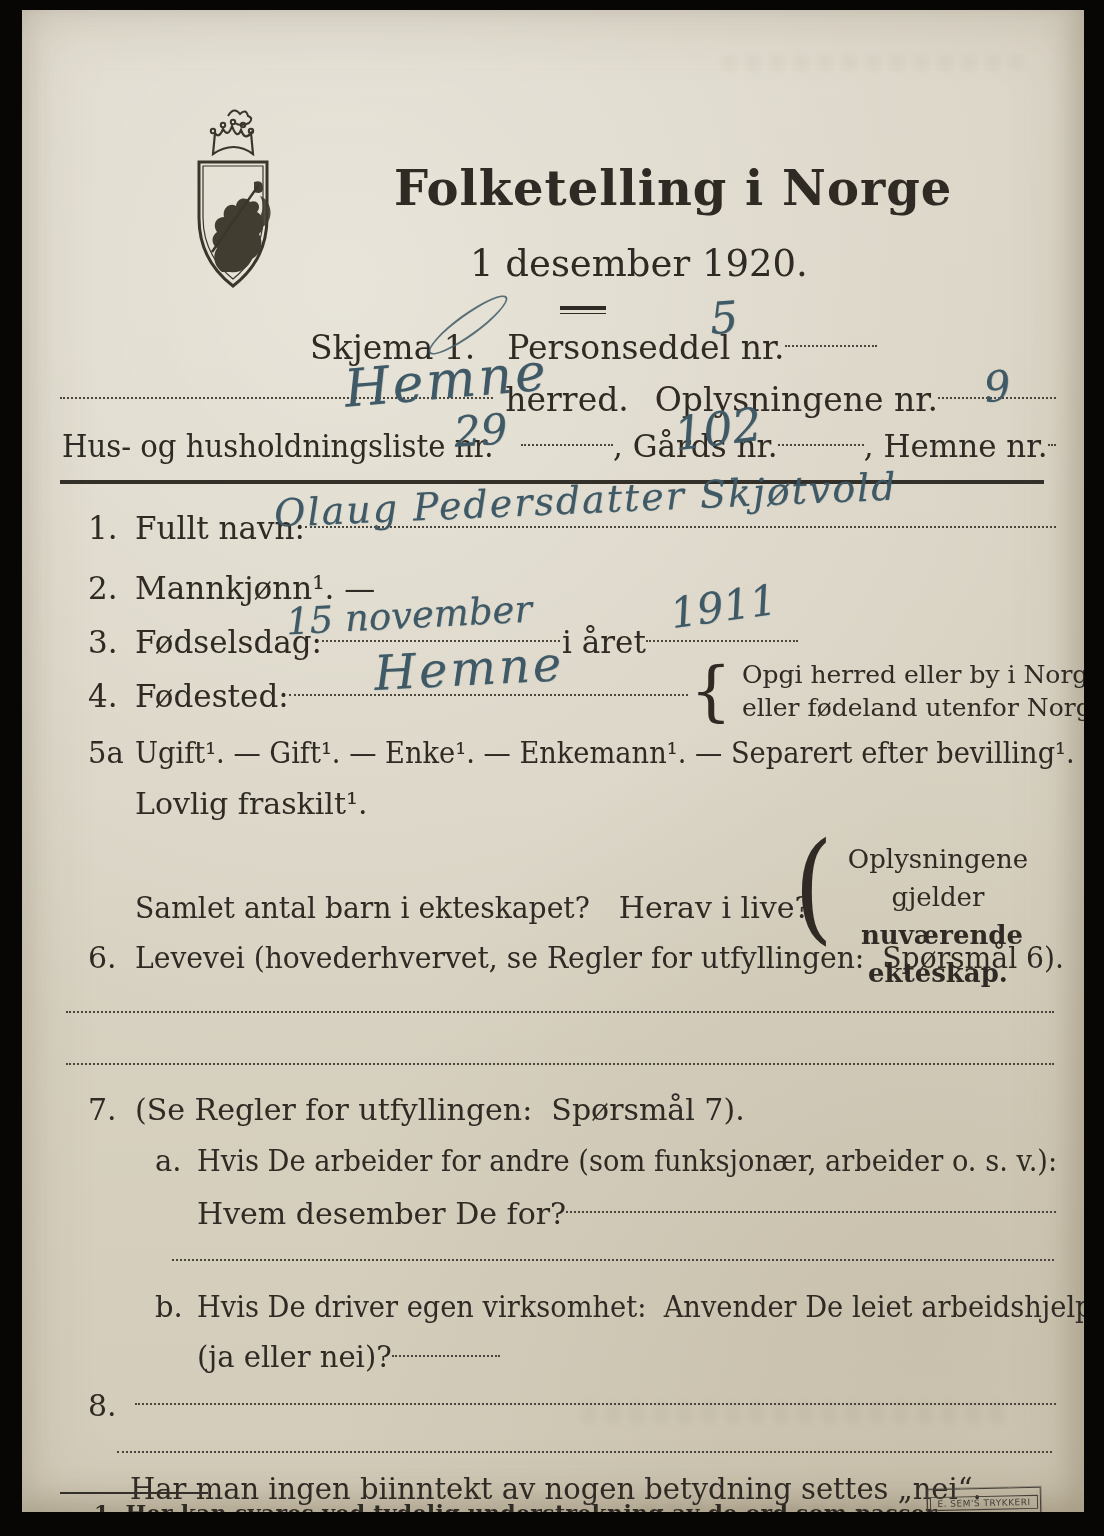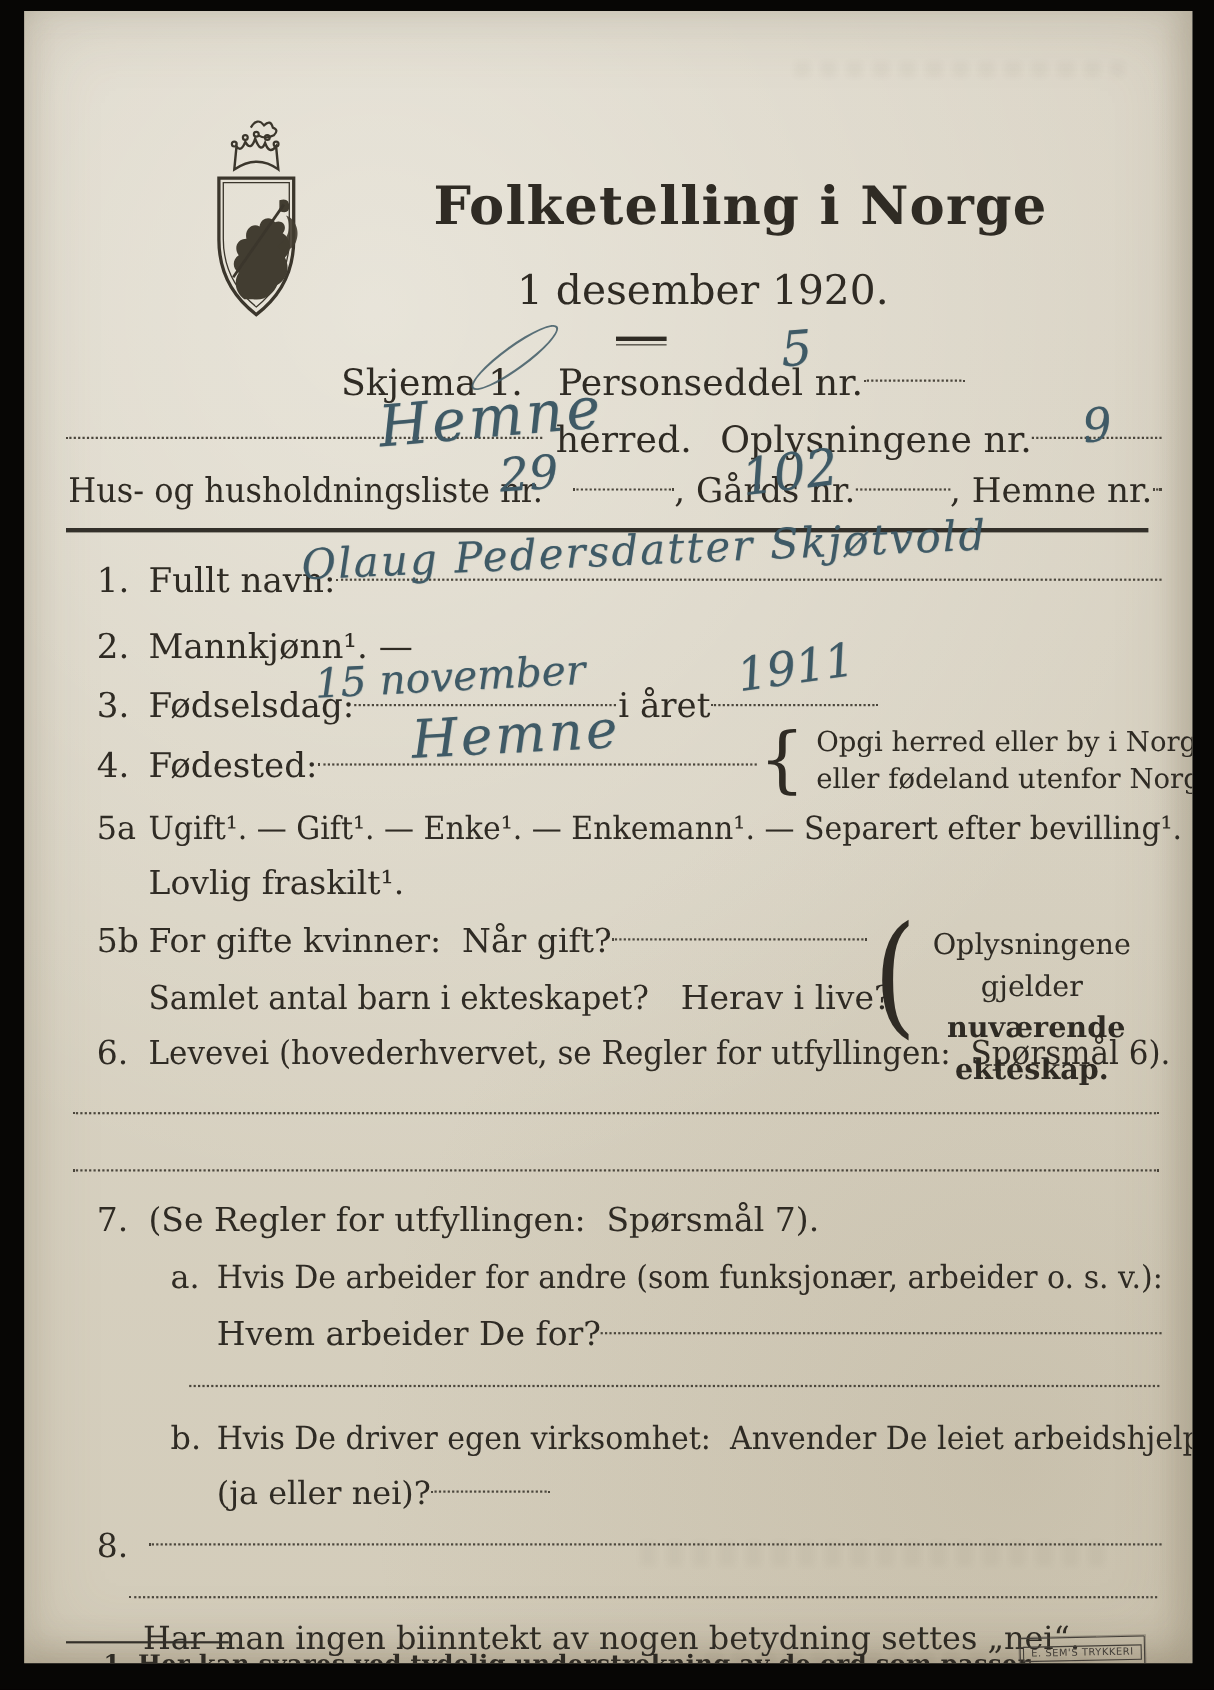--- a/index.html
+++ b/index.html
@@ -137,25 +137,20 @@
         <div data-bind="form.q4_note2">eller fødeland utenfor Norge.</div>
       </div>
     </div>
 
     <div class="abs row" style="left:66px;top:726px;font-size:29px;">
       <span class="num" data-bind="form.q5a_num">5a</span>
       <span class="tight" data-bind="form.q5a_line1">Ugift¹. — Gift¹. — Enke¹. — Enkemann¹. — Separert efter bevilling¹. —</span>
     </div>
     <div class="abs" style="left:113px;top:776px;font-size:30px;" data-bind="form.q5a_line2">Lovlig fraskilt¹.</div>
 
-    <div class="abs row" style="left:66px;width:700px;top:828px;font-size:30px;">
-      <span class="num" data-bind="form.q5b_num">5b</span>
-      <span data-bind="form.q5b_line1">For gifte kvinner:  Når gift?</span>
-      <div class="dots grow"></div>
-    </div>
     <div class="abs row" style="left:113px;width:653px;top:880px;font-size:30px;">
       <span class="tight" data-bind="form.q5b_line2a">Samlet antal barn i ekteskapet?</span>
       <div class="dots" style="width:56px;"></div>
       <span data-bind="form.q5b_line2b">Herav i live?</span>
       <div class="dots" style="width:56px;"></div>
     </div>
     <div class="abs" style="left:772px;top:806px;font-size:100px;font-weight:200;transform:scaleY(1.2);transform-origin:top;">(</div>
     <div class="abs" style="left:808px;top:830px;width:216px;text-align:center;font-size:26px;line-height:38px;">
       <div data-bind="form.q5b_note1">Oplysningene</div>
       <div>
@@ -174,21 +169,21 @@
 
     <div class="abs row" style="left:66px;top:1082px;font-size:30px;">
       <span class="num" data-bind="form.q7_num">7.</span>
       <span data-bind="form.q7_text">(Se Regler for utfyllingen:  Spørsmål 7).</span>
     </div>
     <div class="abs row" style="left:133px;top:1134px;font-size:29px;">
       <span style="width:42px;flex:none;" data-bind="form.q7a_num">a.</span>
       <span class="tight" data-bind="form.q7a_text">Hvis De arbeider for andre (som funksjonær, arbeider o. s. v.):</span>
     </div>
     <div class="abs row" style="left:175px;right:28px;top:1186px;font-size:30px;">
-      <span data-bind="form.q7a_line2">Hvem arbeider De for?</span>
+      <span data-bind="form.q7a_line2">Hvem desember De for?</span>
       <div class="dots grow"></div>
     </div>
     <div class="abs dots" style="left:150px;right:30px;top:1246px;"></div>
     <div class="abs row" style="left:133px;top:1280px;font-size:29px;">
       <span style="width:42px;flex:none;" data-bind="form.q7b_num">b.</span>
       <span class="tight" data-bind="form.q7b_text">Hvis De driver egen virksomhet:  Anvender De leiet arbeidshjelp</span>
     </div>
     <div class="abs row" style="left:175px;top:1330px;font-size:29px;">
       <span data-bind="form.q7b_line2">(ja eller nei)?</span>
       <div class="dots" style="width:108px;"></div>

